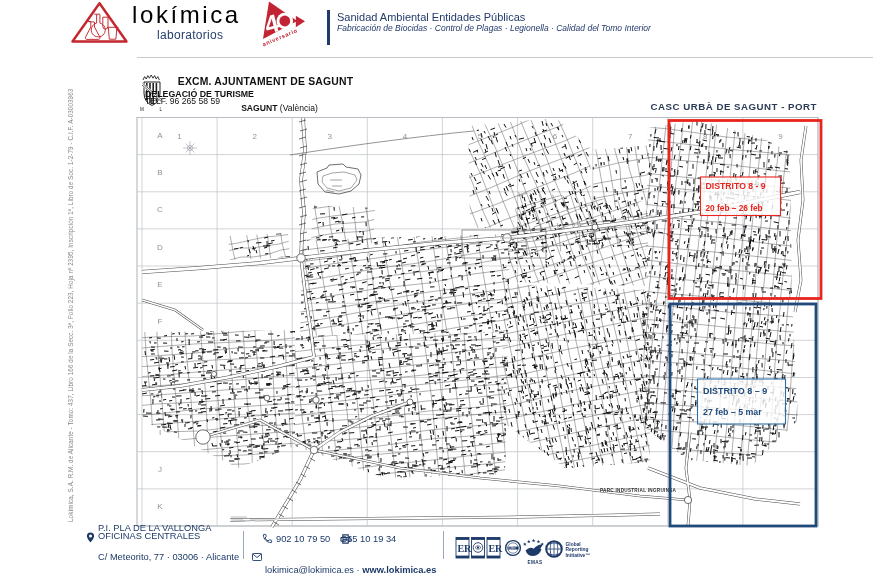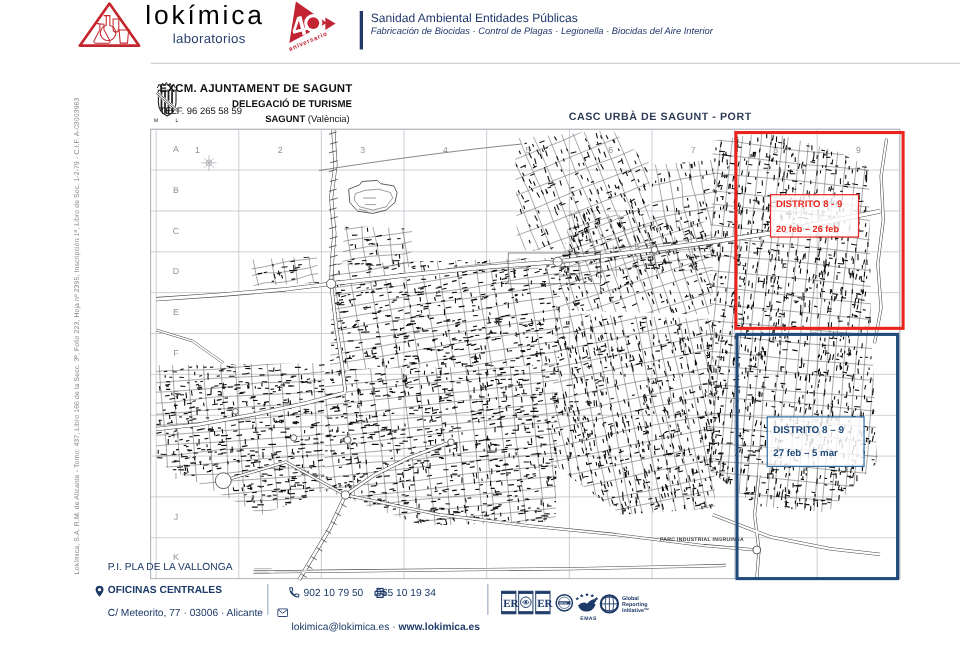--- a/index.html
+++ b/index.html
@@ -22,41 +22,41 @@
 <svg class="abs" style="left:258px;top:0" width="56" height="52" viewBox="0 0 56 52">
  <path d="M11 1.4 L5 39 L39.2 21Z" fill="#c22434"></path>
  <text x="13.8" y="32.5" transform="rotate(-15 13.8 24)" fill="#fff" font-size="25" font-weight="bold" text-anchor="middle" font-family="Liberation Sans">4</text>
  <circle cx="26.8" cy="21" r="8.3" fill="#fff"></circle>
  <circle cx="26.8" cy="21" r="5.4" fill="#c22434"></circle>
  <path d="M37.8 15.8 L47 21.3 L37.8 27.2Z" fill="#c22434"></path>
  <text x="5.5" y="46.5" font-size="5.7" fill="#c22434" font-weight="bold" letter-spacing="0.65" transform="rotate(-23 5.5 46.5)">aniversario</text>
 </svg>
 <div class="abs" style="left:327px;top:10px;width:2.6px;height:35px;background:#22396b"></div>
 <div class="abs" style="left:337px;top:10.8px;font-size:11px;color:#22396b">Sanidad Ambiental Entidades Públicas</div>
-<div class="abs" style="left:337px;top:22.8px;font-size:8.5px;font-style:italic;color:#22396b">Fabricación de Biocidas · Control de Plagas · Legionella · Biocidas del Aire Interior</div>
+<div class="abs" style="left:337px;top:22.8px;font-size:8.5px;font-style:italic;color:#22396b">Fabricación de Biocidas · Control de Plagas · Legionella · Calidad del Tomo Interior</div>
 <div class="abs" style="left:137px;top:57px;width:736px;height:1px;background:#c9c9c9"></div>
 
 <div class="abs" style="left:67px;top:522px;font-size:6.28px;color:#858585;transform:rotate(-90deg);transform-origin:0 0;letter-spacing:0.1px;white-space:nowrap">Lokímica, S.A. R.M. de Alicante - Tomo: 437, Libro 166 de la Secc. 3ª, Folio 223, Hoja nº 2395, Inscripción 1ª, Libro de Soc. 1-2-79 - C.I.F. A-03003963</div>
 
 <svg class="abs" style="left:140px;top:71px" width="24" height="42" viewBox="0 0 24 42">
  <path d="M3 9 l1.6 -3.4 1.6 2.4 1.6 -3.4 1.6 2.6 1.8 -3.2 1.8 3.2 1.6 -2.6 1.6 3.4 1.6 -2.4 1.6 3.4" fill="none" stroke="#222" stroke-width="0.9"></path>
  <path d="M4 11 h16 v11 q0 9 -8 12.5 q-8 -3.5 -8 -12.5 Z" fill="#fff" stroke="#222" stroke-width="1"></path>
  <g stroke="#222" stroke-width="1.6">
   <path d="M6.8 12 v17.5 M10 12 v20.5 M13.2 12 v21 M16.4 12 v18.5"></path>
  </g>
  <path d="M2 13 L22 30" stroke="#fff" stroke-width="3.2"></path>
  <path d="M2.6 12.4 L22 29 M2 14 L21.2 30.4" stroke="#222" stroke-width="0.7"></path>
  <text x="0" y="39.5" font-size="4.6" fill="#222">M</text>
     <text x="19.5" y="39.5" font-size="4.6" fill="#222">L</text>
 </svg>
-<div class="abs" style="left:145px;top:76.4px;width:241px;color:#111;white-space:nowrap;font-size:10.4px;font-weight:bold;letter-spacing:0.2px">EXCM. AJUNTAMENT DE SAGUNT</div>
-<div class="abs" style="left:145px;top:88.8px;width:241px;text-align:center;color:#111;white-space:nowrap;font-size:8.8px;font-weight:bold">DELEGACIÓ DE TURISME</div>
+<div class="abs" style="left:145px;top:76.4px;width:241px;text-align:center;color:#111;white-space:nowrap;font-size:10.4px;font-weight:bold;letter-spacing:0.2px">EXCM. AJUNTAMENT DE SAGUNT</div>
+<div class="abs" style="left:145px;top:88.8px;width:241px;color:#111;white-space:nowrap;font-size:8.8px;font-weight:bold">DELEGACIÓ DE TURISME</div>
 <div class="abs" style="left:145px;top:95.8px;width:241px;color:#111;white-space:nowrap;font-size:8.6px">TELF. 96 265 58 59</div>
 <div class="abs" style="left:159px;top:102.8px;width:241px;text-align:center;color:#111;white-space:nowrap;font-size:8.6px"><b>SAGUNT</b> (València)</div>
-<div class="abs" style="left:517px;top:101px;width:300px;text-align:left;font-size:9.7px;font-weight:bold;letter-spacing:0.5px;color:#2c3c57">CASC URBÀ DE SAGUNT - PORT</div>
+<div class="abs" style="left:517px;top:101px;width:300px;text-align:right;font-size:9.7px;font-weight:bold;letter-spacing:0.5px;color:#2c3c57">CASC URBÀ DE SAGUNT - PORT</div>
 
 <svg class="abs" style="left:0;top:0" width="880" height="587" viewBox="0 0 880 587">
 <rect x="137" y="117.5" width="681.0" height="408.5" fill="none" stroke="#9aa0a6" stroke-width="0.8"></rect>
 <path d="M142.0 117.5V526.0M217.1 117.5V526.0M292.2 117.5V526.0M367.3 117.5V526.0M442.4 117.5V526.0M517.6 117.5V526.0M592.7 117.5V526.0M667.8 117.5V526.0M742.9 117.5V526.0M818.0 117.5V526.0M137 117.5H818.0M137 154.6H818.0M137 191.8H818.0M137 228.9H818.0M137 266.0H818.0M137 303.2H818.0M137 340.3H818.0M137 377.5H818.0M137 414.6H818.0M137 451.7H818.0M137 488.9H818.0M137 526.0H818.0" stroke="#bcc1c7" stroke-width="0.7" fill="none"></path>
 <text x="179.6" y="139" font-size="8" fill="#8d939b" text-anchor="middle">1</text>
 <text x="254.7" y="139" font-size="8" fill="#8d939b" text-anchor="middle">2</text>
 <text x="329.8" y="139" font-size="8" fill="#8d939b" text-anchor="middle">3</text>
 <text x="404.9" y="139" font-size="8" fill="#8d939b" text-anchor="middle">4</text>
 <text x="480.0" y="139" font-size="8" fill="#8d939b" text-anchor="middle">5</text>
 <text x="555.1" y="139" font-size="8" fill="#8d939b" text-anchor="middle">6</text>
@@ -217,22 +217,22 @@
 <rect x="670" y="304" width="146" height="222" fill="none" stroke="#1f4a7a" stroke-width="2.8"></rect>
 <rect x="697.5" y="379" width="88" height="45" fill="#fff" fill-opacity="0.82" stroke="#2e6da4" stroke-width="1.1"></rect>
 <text x="703" y="393.5" font-size="9.0" fill="#1f4a7a" font-weight="bold">DISTRITO 8 – 9</text>
 <text x="703" y="414.5" font-size="8.8" fill="#1f4a7a" font-weight="bold">27 feb – 5 mar</text>
 </svg>
 
 <div class="abs" style="left:0;top:530px;width:880px;height:57px;background:#fff"></div>
 <svg class="abs" style="left:86px;top:532px" width="9" height="11" viewBox="0 0 9 11">
     <path d="M4.5 0.5 a3.6 3.6 0 0 1 3.6 3.6 c0 2.6 -3.6 6.4 -3.6 6.4 s-3.6 -3.8 -3.6 -6.4 a3.6 3.6 0 0 1 3.6 -3.6 z m0 2.1 a1.5 1.5 0 1 0 0 3 a1.5 1.5 0 0 0 0 -3" fill="#1e3a68"></path>
   </svg>
-<div class="abs navy" style="left:98px;top:531px;font-size:9.3px;font-weight:bold;color:#1e3a68">OFICINAS CENTRALES</div>
-<div class="abs navy" style="left:98px;top:510px;font-size:9.3px;color:#1e3a68">P.I. PLA DE LA VALLONGA</div>
+<div class="abs navy" style="left:98px;top:531px;font-size:9.3px;font-weight:normal;color:#1e3a68">OFICINAS CENTRALES</div>
+<div class="abs navy" style="left:98px;top:523px;font-size:9.3px;color:#1e3a68">P.I. PLA DE LA VALLONGA</div>
 <div class="abs navy" style="left:98px;top:551.5px;font-size:9.3px;color:#1e3a68">C/ Meteorito, 77 · 03006 · Alicante</div>
 <div class="abs" style="left:243px;top:531px;width:1px;height:28px;background:#9aa7bc"></div>
 <svg class="abs" style="left:262px;top:533px" width="11" height="11" viewBox="0 0 24 24">
     <path d="M6.6 10.8c1.4 2.8 3.8 5.1 6.6 6.6l2.2-2.2c.3-.3.7-.4 1-.2 1.1.4 2.3.6 3.6.6.6 0 1 .4 1 1V20c0 .6-.4 1-1 1C10.8 21 3 13.2 3 4c0-.6.4-1 1-1h3.5c.6 0 1 .4 1 1 0 1.2.2 2.4.6 3.6.1.3 0 .7-.2 1l-2.3 2.2z" fill="none" stroke="#1e3a68" stroke-width="2"></path>
   </svg>
 <div class="abs navy" style="left:276px;top:533.5px;font-size:9.3px;color:#1e3a68">902 10 79 50</div>
 <svg class="abs" style="left:340px;top:534px" width="11" height="10" viewBox="0 0 24 22">
     <path d="M6 8V2h12v6M6 16H3a1 1 0 0 1-1-1V9a1 1 0 0 1 1-1h18a1 1 0 0 1 1 1v6a1 1 0 0 1-1 1h-3M6 13h12v7H6z" fill="none" stroke="#1e3a68" stroke-width="2.4"></path>
   </svg>
 <div class="abs navy" style="left:342px;top:533.5px;font-size:9.3px;color:#1e3a68">965 10 19 34</div>

